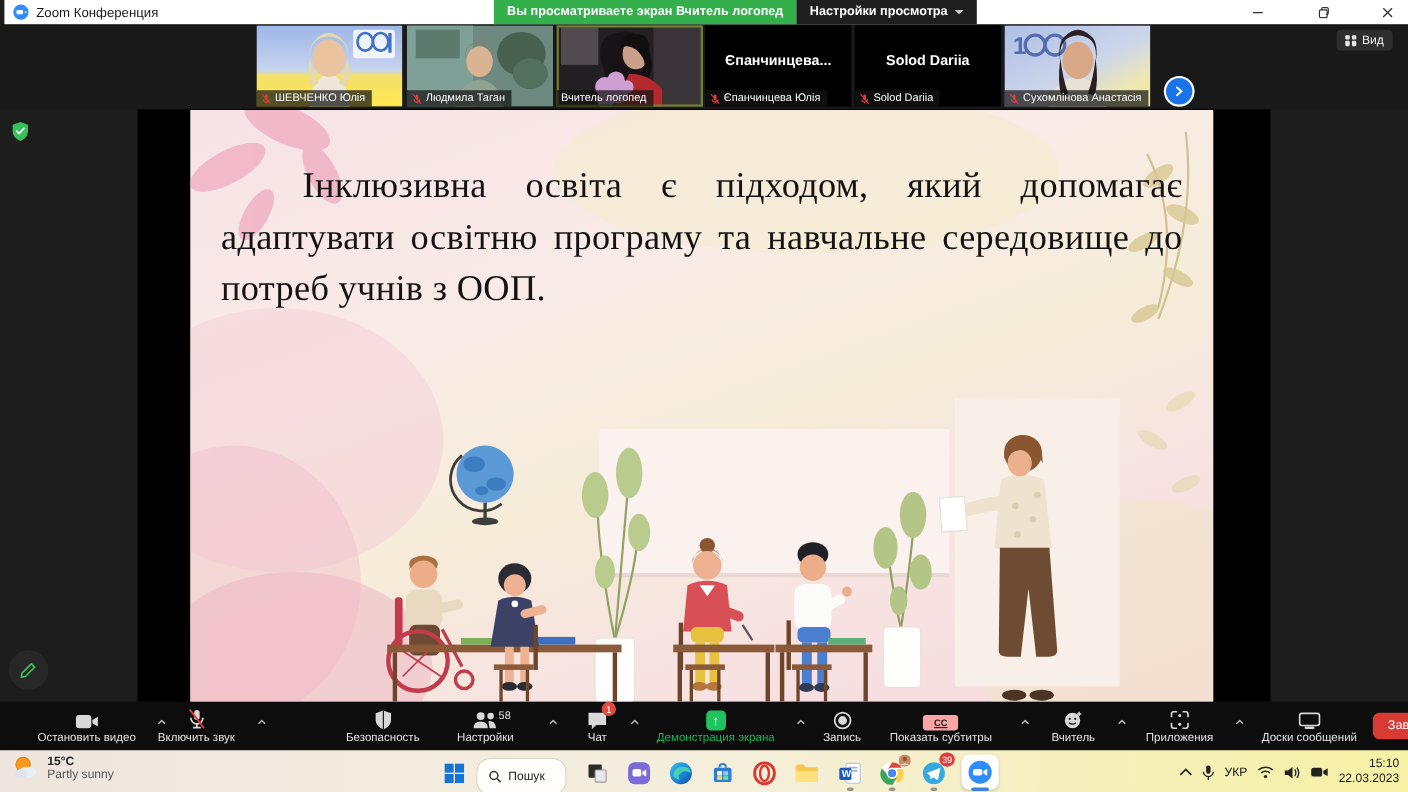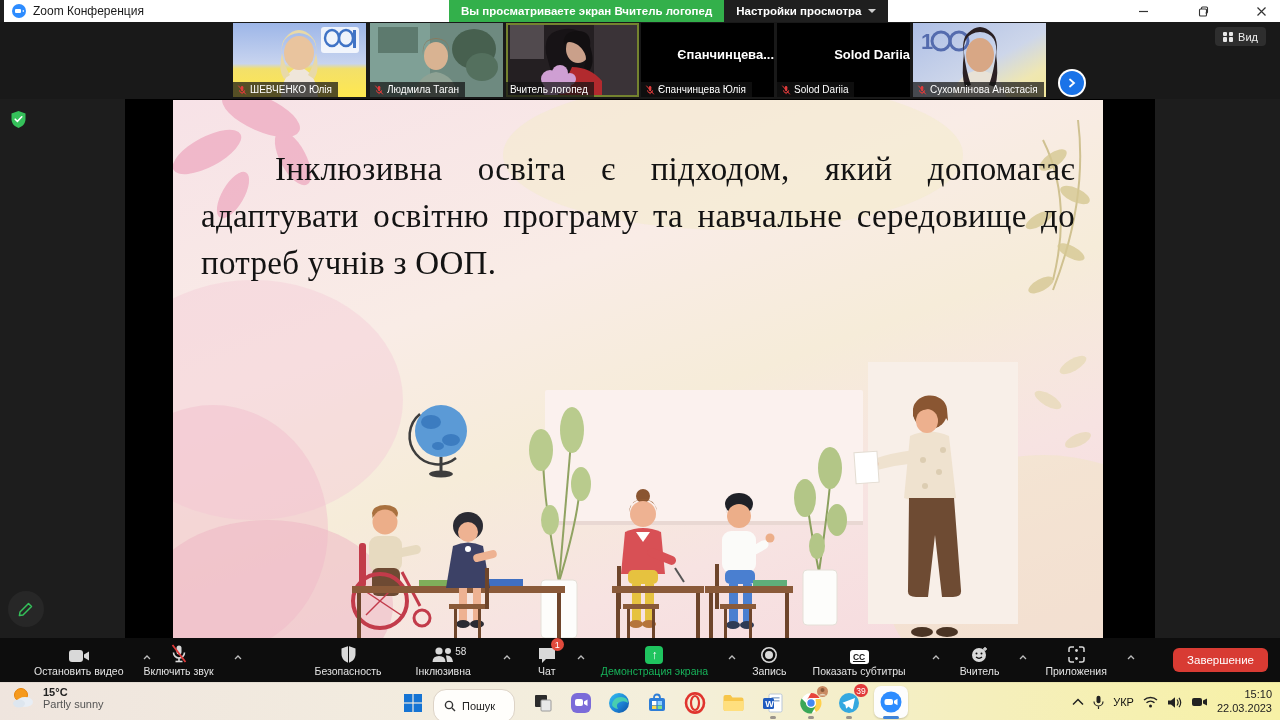--- a/index.html
+++ b/index.html
@@ -15,21 +15,21 @@
   .banner-green { background:#33b04b; color:#fff; font-size:11.5px; font-weight:bold; display:flex; align-items:center; padding:0 12px; }
   .banner-settings { background:#1f1f1f; color:#fff; font-size:11.5px; font-weight:bold; display:flex; align-items:center; gap:7px; padding:0 12px; cursor:pointer; }
   .caret-down { width:0; height:0; border-left:4px solid transparent; border-right:4px solid transparent; border-top:4px solid #cfcfcf; }
   .winctl { position:absolute; top:0; height:22px; width:46px; display:flex; align-items:center; justify-content:center; }
   .winctl svg { display:block; }
 
   
   .thumbstrip { position:absolute; left:0; top:22px; width:1280px; height:77px; background:#191919; z-index:40; }
   .thumb { position:absolute; top:1px; width:133px; height:74px; overflow:hidden; background:#000; }
   .thumb-label { position:absolute; left:0; bottom:0; display:flex; align-items:center; gap:3px; background:rgba(20,20,20,.72); color:#fff; font-size:10px; padding:2px 6px 2px 4px; white-space:nowrap; max-width:100%; }
-  .center-name { position:absolute; left:0; right:0; top:24px; text-align:right; color:#fff; font-size:13px; font-weight:bold; }
+  .center-name { position:absolute; left:0; right:0; top:24px; text-align:center; color:#fff; font-size:13px; font-weight:bold; }
   .t-active { outline:2px solid #74832f; outline-offset:-2px; }
   .next-btn { position:absolute; left:1058px; top:47px; width:28px; height:28px; border-radius:50%; background:#fff; display:flex; align-items:center; justify-content:center; cursor:pointer; }
   .next-btn .inner { width:24px; height:24px; border-radius:50%; background:#1a73e8; display:flex; align-items:center; justify-content:center; }
   .view-btn { position:absolute; right:14px; top:5px; height:19px; background:#2e2e2e; border-radius:4px; color:#f0f0f0; font-size:11px; display:flex; align-items:center; gap:5px; padding:0 8px; cursor:pointer; }
   .grid-ico { width:10px; height:10px; display:grid; grid-template-columns:1fr 1fr; gap:1.5px; }
   .grid-ico i { background:#e8e8e8; border-radius:1px; }
 
   
   .stage { position:absolute; left:0; top:99px; width:1280px; height:539px; background:#1d1d1d; }
   .shared { position:absolute; left:125px; top:0; width:1030px; height:539px; background:#000; }
@@ -44,21 +44,21 @@
   .ztoolbar { position:absolute; left:0; top:638px; width:1280px; height:44px; background:#0d0d0d; display:flex; align-items:center; padding:0 12px; z-index:60; }
   .tb-item { position:relative; display:flex; flex-direction:column; align-items:center; justify-content:center; height:44px; cursor:pointer; flex:none; }
   .tb-item .ic { height:21px; display:flex; align-items:flex-end; justify-content:center; position:relative; }
   .tb-item .lb { font-size:10.5px; color:#e3e3e3; margin-top:1px; white-space:nowrap; }
   .tb-item .lb.green { color:#17b35a; }
   .chev { position:absolute; top:8px; right:-14px; }
   .pad-chev { padding-right:14px; }
   .count { position:absolute; left:24px; top:3px; font-size:10px; color:#e3e3e3; }
   .badge { position:absolute; top:-5px; right:-7px; min-width:13px; height:13px; border-radius:7px; background:#e14a3c; color:#fff; font-size:9px; display:flex; align-items:center; justify-content:center; padding:0 3px; }
   .end-btn { margin-left:auto; background:#d83b33; color:#fff; font-size:11.5px; border-radius:6px; padding:6px 14px; cursor:pointer; flex:none; }
-  .cc-box { width:19px; height:14px; background:#ffffff; border-radius:3px; color:#141414; font-size:8.5px; font-weight:bold; display:flex; align-items:center; justify-content:center;text-decoration:underline; }
+  .cc-box { width:32px; height:14px; background:#fca5a5; border-radius:3px; color:#141414; font-size:8.5px; font-weight:bold; display:flex; align-items:center; justify-content:center;text-decoration:underline; }
   .share-ico { width:18px; height:18px; background:#1fc45f; border-radius:4px; color:#fff; display:flex; align-items:center; justify-content:center; font-size:12px; font-weight:bold; }
 
   
   .taskbar { position:absolute; left:0; top:682px; width:1280px; height:42px;
              background:linear-gradient(90deg,#efe5de 0%,#f2ebdf 28%,#f4efdb 52%,#f5efbb 78%,#f7f1a6 100%);
              border-top:1px solid rgba(0,0,0,.05); z-index:70; }
   .weather { position:absolute; left:10px; top:3px; display:flex; align-items:center; gap:7px; cursor:pointer; }
   .weather .t1 { font-size:11px; font-weight:bold; color:#222; }
   .weather .t2 { font-size:11px; color:#555; }
   .tb-slot { position:absolute; top:5px; width:30px; height:30px; display:flex; align-items:center; justify-content:center; cursor:pointer; }
@@ -496,21 +496,21 @@
   <div class="tb-item pad-chev" style="margin-left:34px;">
     <div class="ic">
       <svg width="24" height="18" viewBox="0 0 24 18">
           <circle cx="8" cy="5" r="3.6" fill="#d9d9d9"></circle>
           <path d="M1.5 16 q0-6 6.5-6 q6.5 0 6.5 6 z" fill="#d9d9d9"></path>
           <circle cx="17" cy="5" r="3" fill="#d9d9d9"></circle>
           <path d="M15 9.6 q6-1 7 6.4 l-6 0" fill="#d9d9d9"></path>
         </svg>
       <span class="count">58</span>
     </div>
-    <div class="lb">Інклюзивна</div>
+    <div class="lb">Настройки</div>
     <span class="chev" style="right:-26px;"><svg width="8" height="5" viewBox="0 0 8 5">
           <path d="M1 4 L4 1 L7 4" fill="none" stroke="#bdbdbd" stroke-width="1.3"></path>
         </svg></span>
   </div>
 
   <div class="tb-item pad-chev" style="margin-left:52px;">
     <div class="ic">
       <svg width="20" height="18" viewBox="0 0 20 18">
           <path d="M2 2 h16 v11 h-9 l-4 4 v-4 h-3 z" fill="#d9d9d9"></path>
         </svg>
@@ -575,20 +575,30 @@
           <circle cx="9.5" cy="5.5" r="1.4" fill="#d9d9d9"></circle>
           <circle cx="9.5" cy="13.5" r="1.4" fill="#d9d9d9"></circle>
         </svg>
       </div>
     <div class="lb">Приложения</div>
     <span class="chev"><svg width="8" height="5" viewBox="0 0 8 5">
           <path d="M1 4 L4 1 L7 4" fill="none" stroke="#bdbdbd" stroke-width="1.3"></path>
         </svg></span>
   </div>
 
+  <div class="tb-item pad-chev" style="margin-left:30px;">
+    <div class="ic">
+        <svg width="21" height="17" viewBox="0 0 21 17">
+          <rect x="1.5" y="1.5" width="18" height="11" rx="2" fill="none" stroke="#d9d9d9" stroke-width="1.5"></rect>
+          <rect x="6" y="13.5" width="9" height="2.2" rx="1.1" fill="#d9d9d9"></rect>
+        </svg>
+      </div>
+    <div class="lb">Доски сообщений</div>
+
+  </div>
 
   <div class="end-btn">Завершение</div>
 </div>
 
 <div class="taskbar">
 
   <div class="weather">
     <svg width="26" height="24" viewBox="0 0 26 24">
       <circle cx="11" cy="9" r="6.5" fill="#f59a1e"></circle>
       <circle cx="11" cy="9" r="6.5" fill="none" stroke="#e78408" stroke-width="1"></circle>

